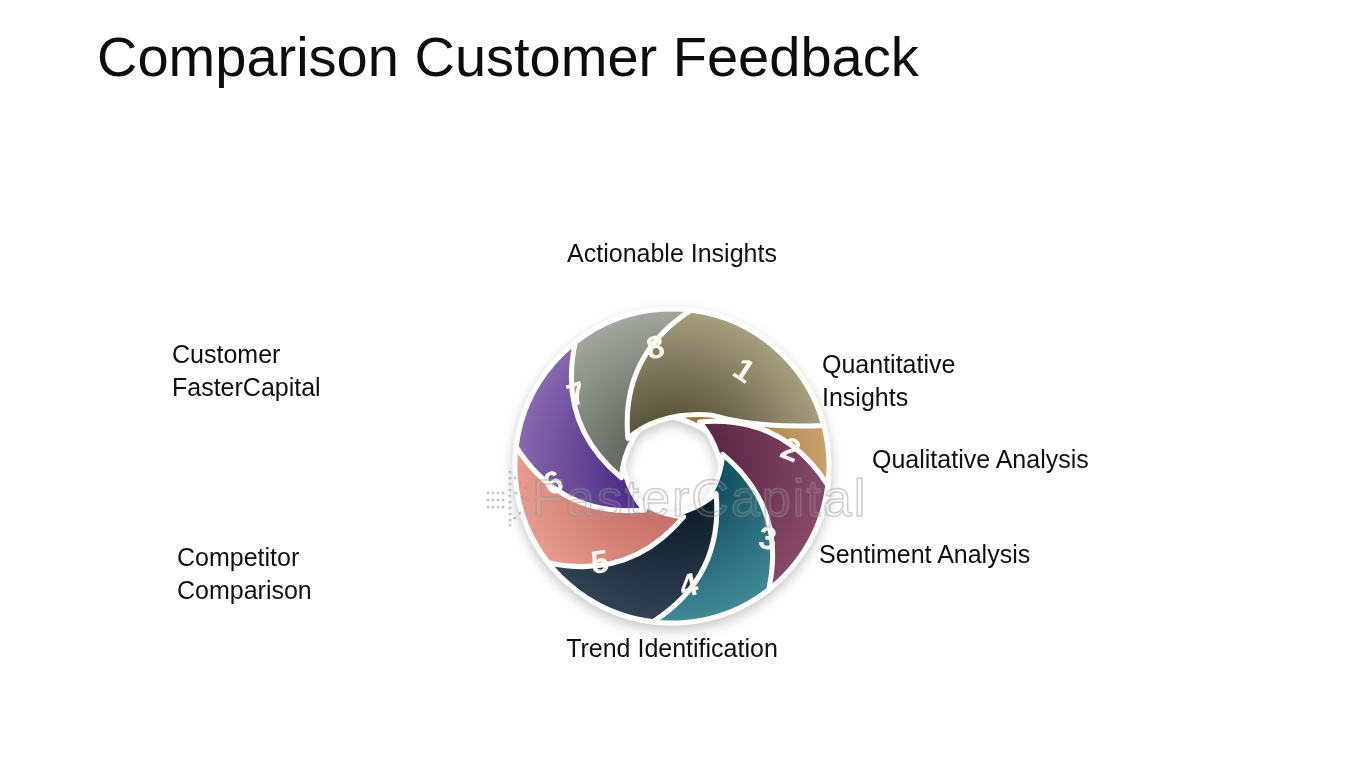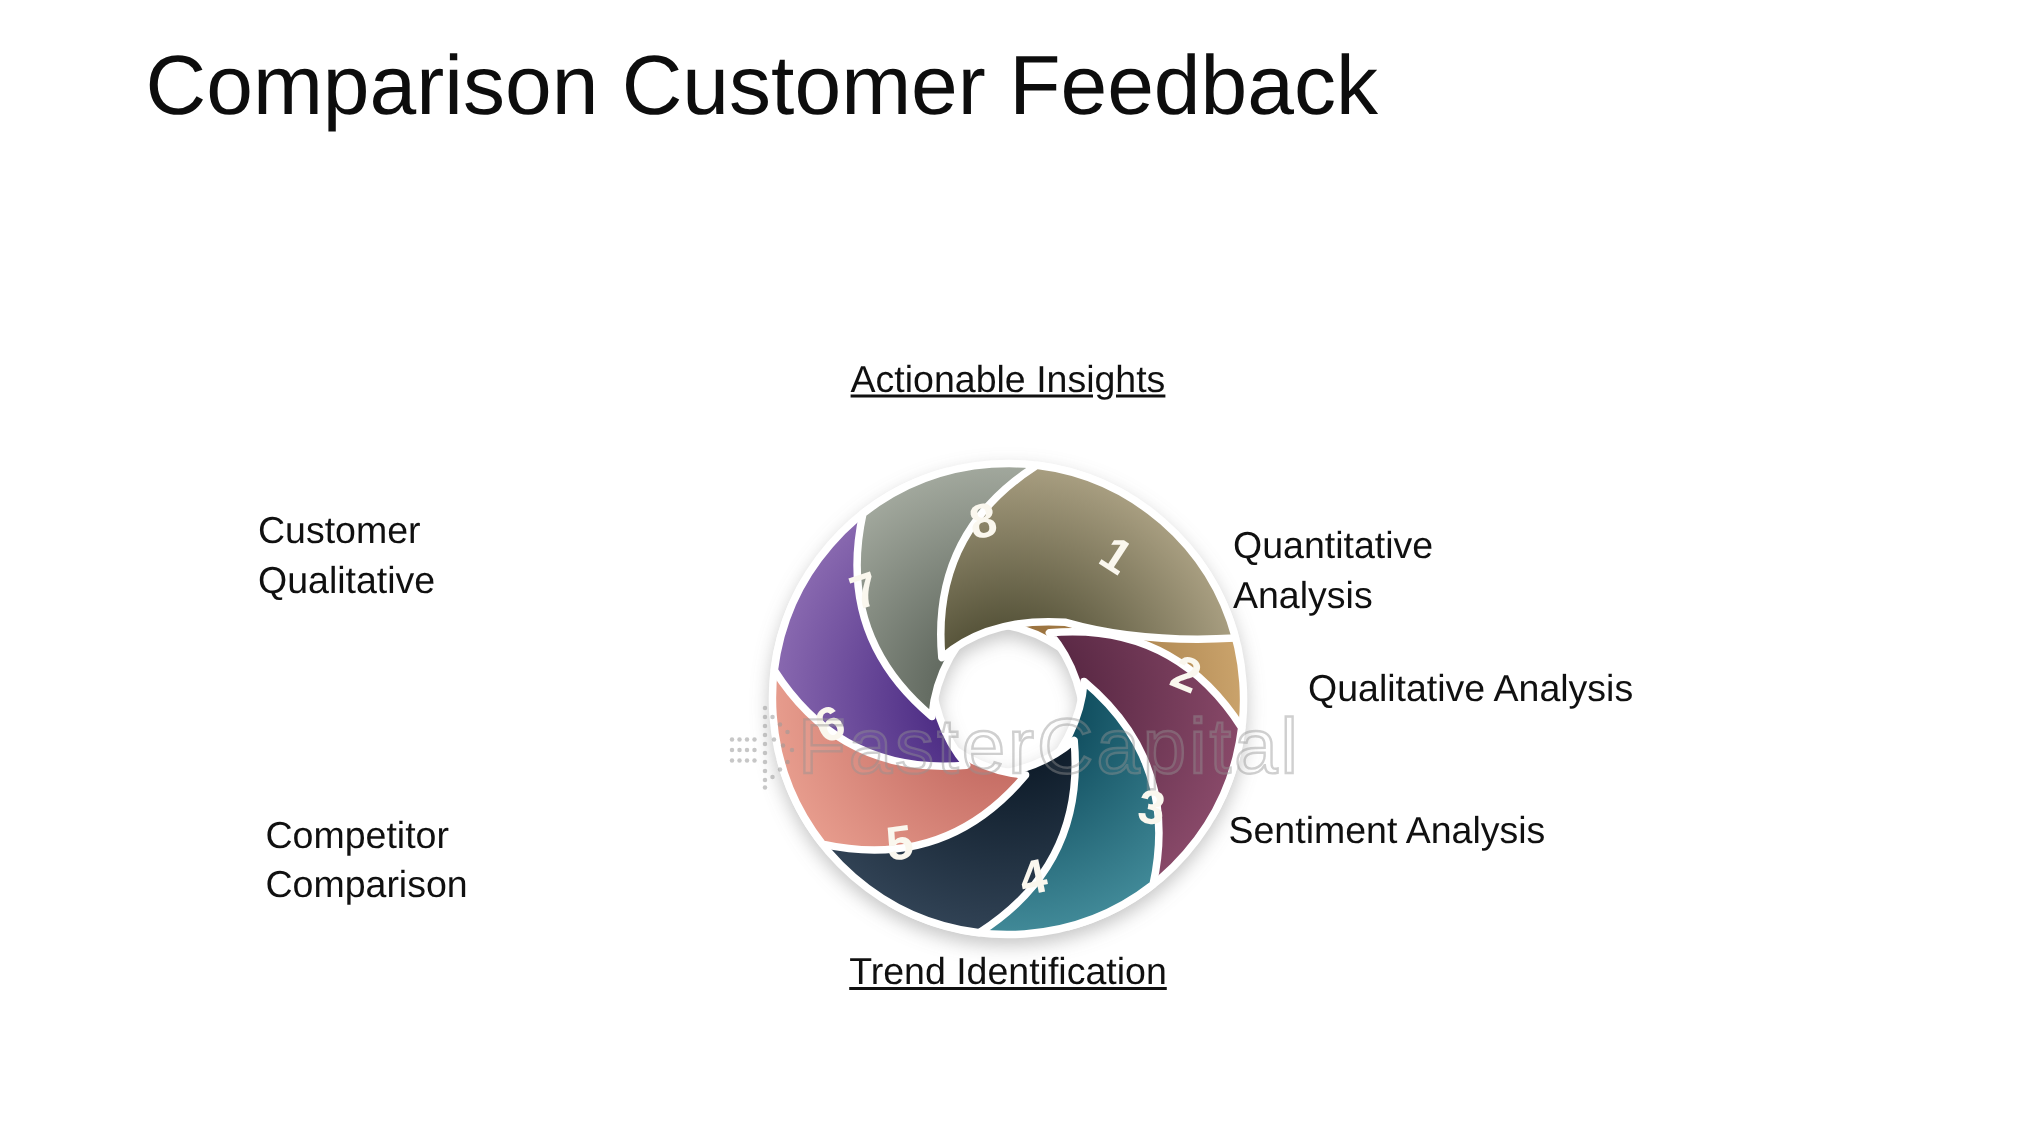--- a/index.html
+++ b/index.html
@@ -8,21 +8,21 @@
     overflow:hidden;font-family:"Liberation Sans",sans-serif;color:#111;
   }
   .title{
     position:absolute;left:97px;top:26px;
     font-size:56px;line-height:1.1;font-weight:400;color:#0d0d0d;
     white-space:nowrap;letter-spacing:0;
   }
   .lbl{
     position:absolute;font-size:25px;line-height:33px;color:#101010;
   }
-  .lbl.center{text-align:center;text-decoration:underline;}
+  .lbl.center{text-align:center;}
   #wheel-svg{
     position:absolute;left:502px;top:296px;width:340px;height:340px;
     filter:drop-shadow(0 5px 6px rgba(70,70,70,0.30));
   }
   .watermark{
     position:absolute;left:486px;top:468px;height:60px;z-index:5;
     display:flex;align-items:center;gap:0;opacity:0.55;pointer-events:none;justify-content:flex-end;
   }
   .wm-logo{width:46px;height:58px;flex:0 0 auto;}
   .wm-text{
@@ -125,20 +125,20 @@
           <circle cx="42" cy="31" r="1.5"></circle>
         <circle cx="29" cy="49" r="1.5"></circle>
           <circle cx="34" cy="44" r="1.5"></circle>
           <circle cx="39" cy="39" r="1.5"></circle>
       </g>
     </svg>
     <span class="wm-text">FasterCapital</span>
   </div>
 
   <div class="lbl center" style="left:502px;top:237px;width:340px">Actionable Insights</div>
-  <div class="lbl" style="left:822px;top:348px;width:165px">Quantitative Analysis</div>
+  <div class="lbl" style="left:822px;top:348px;width:165px">Quantitative Insights</div>
   <div class="lbl" style="left:872px;top:443px;width:280px">Qualitative Analysis</div>
   <div class="lbl" style="left:819px;top:538px;width:280px">Sentiment Analysis</div>
   <div class="lbl center" style="left:502px;top:632px;width:340px">Trend Identification</div>
   <div class="lbl" style="left:177px;top:541px;width:175px">Competitor Comparison</div>
-  <div class="lbl" style="left:172px;top:338px;width:185px">Customer Qualitative</div>
+  <div class="lbl" style="left:172px;top:338px;width:185px">Customer FasterCapital</div>
 
 </div>
 
 </body></html>

